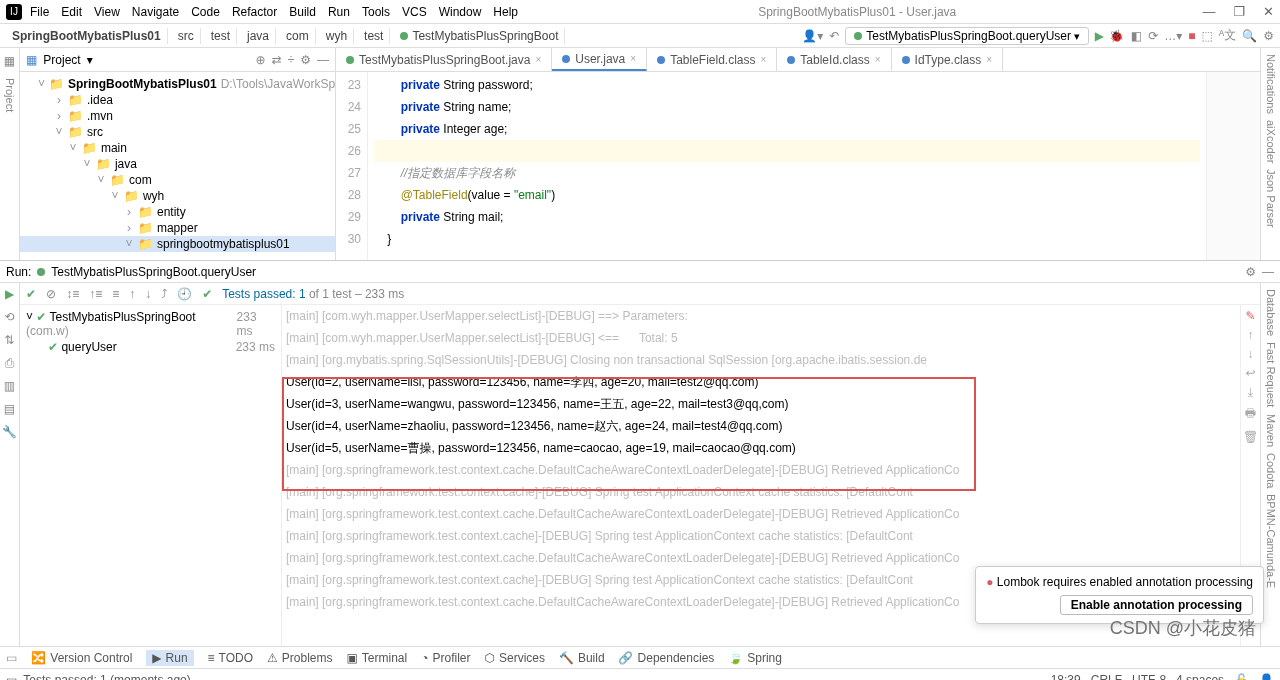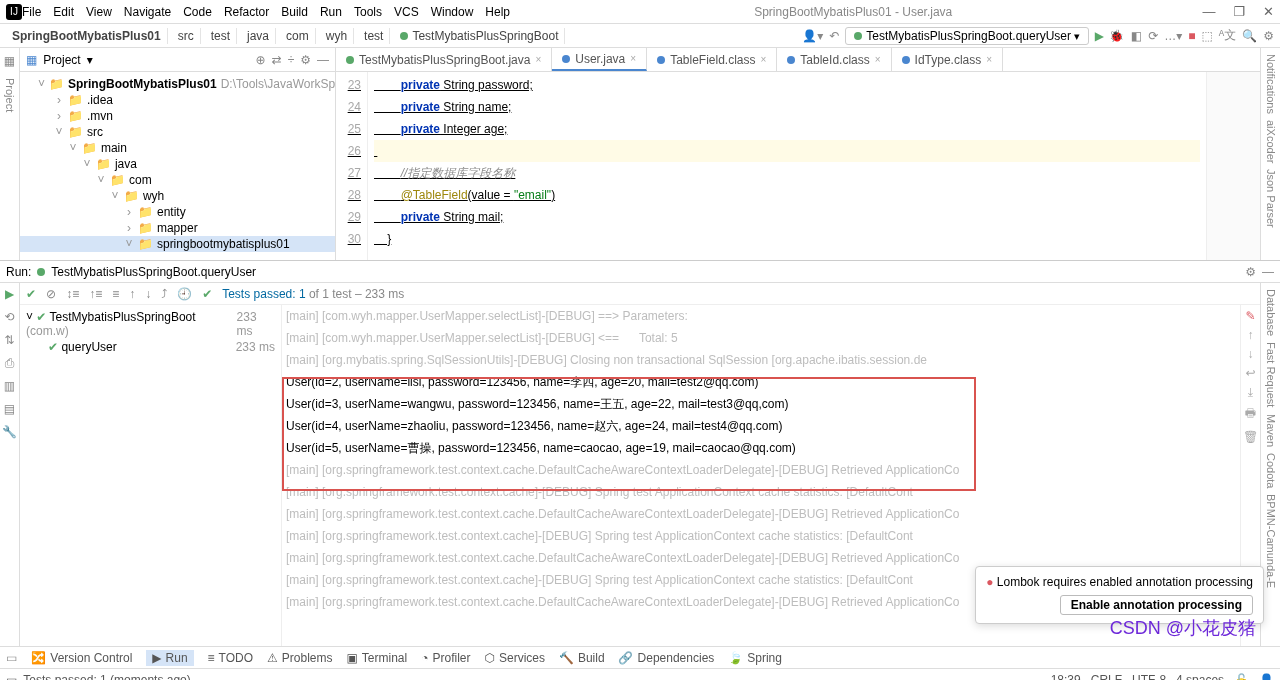--- a/index.html
+++ b/index.html
@@ -1,18 +1,18 @@
 <!DOCTYPE html>
 <html><head>
 <meta charset="utf-8">
 <style>
 *{margin:0;padding:0;box-sizing:border-box;font-family:"Segoe UI",Arial,sans-serif;font-size:12px;}
 body{background:#fff;color:#000;width:1280px;height:680px;overflow:hidden;position:relative;}
 .menubar{height:24px;display:flex;align-items:center;padding:0 6px;border-bottom:1px solid #ddd;}
-.menubar .logo{width:16px;height:16px;background:#000;color:#fff;border-radius:3px;font-size:10px;display:flex;align-items:center;justify-content:center;}
+.menubar .logo{width:16px;height:16px;background:#000;color:#fff;border-radius:3px;font-size:10px;display:flex;align-items:center;justify-content:center;margin-right:8px;}
 .menubar .mi{margin-right:12px;cursor:pointer;}
 .menubar .title{flex:1;text-align:center;color:#888;}
 .menubar .winbtn{margin-left:18px;color:#666;font-size:13px;}
 .toolbar{height:24px;display:flex;align-items:center;border-bottom:1px solid #ddd;padding:0 6px;gap:4px;}
 .crumb{padding:1px 6px;color:#444;border-right:1px solid #e4e4e4;}
 .tb-right{margin-left:auto;display:flex;gap:6px;align-items:center;}
 .rc{border:1px solid #ccc;border-radius:3px;padding:1px 8px;font-size:11px;}
 .ic{color:#888;}
 .split{display:flex;height:212px;}
 .left-stripe{width:20px;border-right:1px solid #ddd;display:flex;flex-direction:column;align-items:center;gap:10px;padding-top:6px;color:#888;}
@@ -28,21 +28,21 @@
 .gray{color:#999;}
 .sel{background:#d5e4f7;}
 .ind1{padding-left:18px;}.ind2{padding-left:34px;}.ind3{padding-left:48px;}.ind4{padding-left:62px;}.ind5{padding-left:76px;}.ind6{padding-left:90px;}.ind7{padding-left:104px;}
 .editor{flex:1;display:flex;flex-direction:column;}
 .tabs{height:24px;display:flex;align-items:center;border-bottom:1px solid #ddd;}
 .tab{display:flex;align-items:center;gap:5px;padding:0 10px;height:100%;border-right:1px solid #ddd;color:#555;}
 .tab .x{color:#aaa;font-size:10px;}
 .tab.active{background:#fff;border-bottom:2px solid #4a86cf;}
 .dot-o{width:8px;height:8px;border-radius:50%;background:#59a869;}
 .dot-b{width:8px;height:8px;border-radius:50%;background:#4a86cf;}
-.code{flex:1;display:flex;font-family:Consolas,monospace;font-size:13px;text-decoration:underline;}
+.code{flex:1;display:flex;font-family:Consolas,monospace;font-size:13px;}
 .gut{width:32px;text-align:right;color:#a8a8a8;padding:2px 6px 0 0;border-right:1px solid #eee;}
 .gut div{height:22px;line-height:22px;}
 .src{flex:1;padding:2px 6px;}
 .src .ln{height:22px;line-height:22px;white-space:pre;}
 .kw{color:#0033b3;font-weight:bold;}
 .an{color:#9e880d;}
 .str{color:#067d17;}
 .cm{color:#8c8c8c;font-style:italic;}
 .mmap{width:54px;border-left:1px solid #eee;background:#fafafa;}
 .right-stripe{width:20px;border-left:1px solid #ddd;display:flex;flex-direction:column;align-items:center;gap:6px;padding-top:6px;color:#888;}
@@ -64,21 +64,21 @@
 .console .norm{color:#000;}
 .hlbox{position:absolute;border:2px solid #d9534f;}
 .rside{width:20px;border-left:1px solid #eee;display:flex;flex-direction:column;align-items:center;gap:5px;padding-top:4px;color:#aaa;}
 .statusbar{height:22px;border-top:1px solid #ddd;display:flex;align-items:center;padding:0 6px;gap:14px;color:#555;}
 .statusbar .sb-btn{display:flex;align-items:center;gap:4px;}
 .sb2{height:22px;display:flex;align-items:center;padding:0 6px;gap:6px;color:#555;border-top:1px solid #ddd;}
 .sb2 .r{margin-left:auto;display:flex;gap:10px;}
 .popup{position:absolute;right:16px;bottom:56px;background:#fff;border:1px solid #ccc;border-radius:4px;padding:8px 10px;box-shadow:0 2px 8px rgba(0,0,0,0.15);font-size:11.5px;}
 .popup .btn{border:1px solid #bbb;border-radius:3px;padding:2px 10px;margin-top:6px;display:inline-block;font-weight:bold;}
 .errdot{color:#db5860;}
-.wm{position:absolute;right:24px;bottom:40px;color:#6d28d9;font-size:18px;font-family:sans-serif;pointer-events:none;}
+.wm{position:absolute;right:24px;bottom:40px;color:#737373;font-size:18px;font-family:sans-serif;pointer-events:none;}
 </style>
 </head>
 <body>
 
 <div class="menubar">
  <div class="logo">IJ</div>
  <span class="mi">File</span>
  <span class="mi">Edit</span>
  <span class="mi">View</span>
  <span class="mi">Navigate</span>

